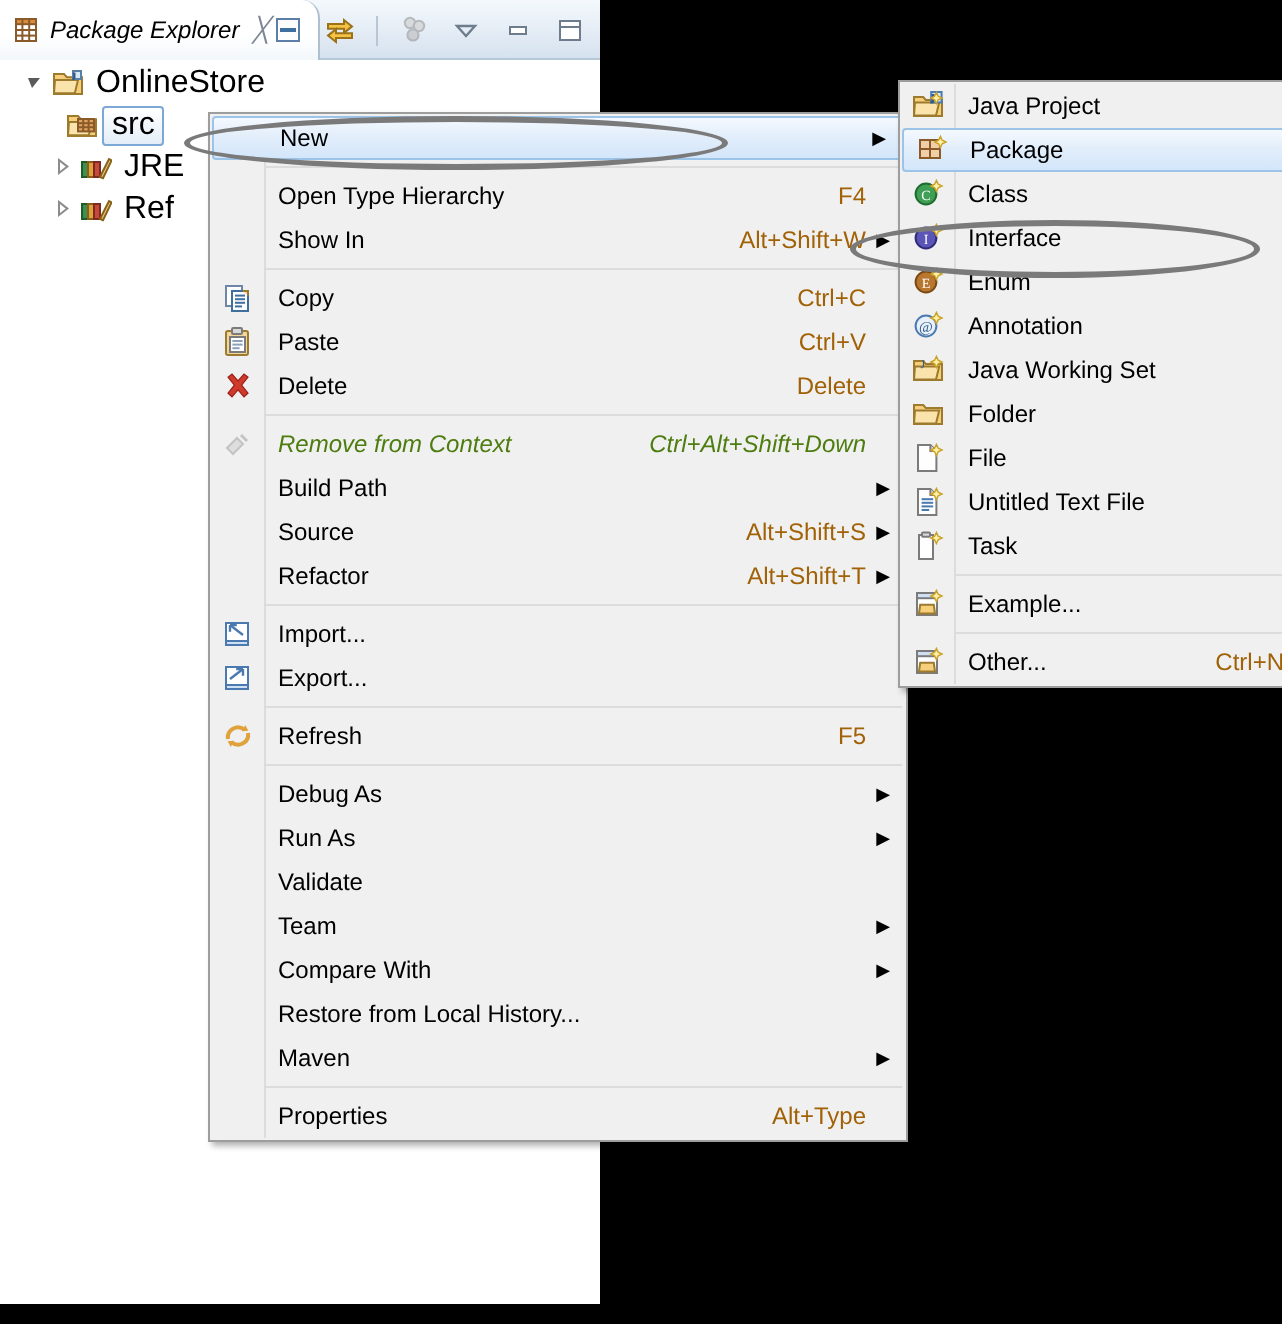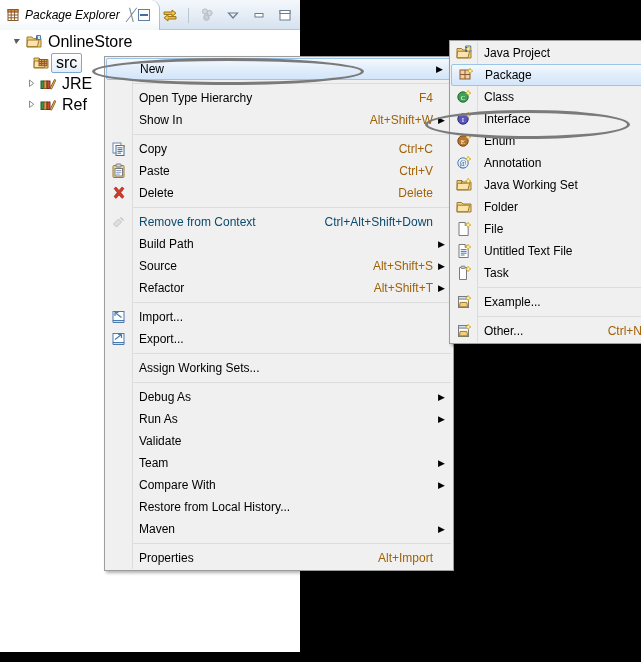--- a/index.html
+++ b/index.html
@@ -73,21 +73,21 @@
     padding-left:28px; padding-right:8px; white-space:nowrap;
   }
   .mi .mico {
     position:absolute; left:4px; top:50%; transform:translateY(-50%);
     width:20px; height:16px; display:flex; align-items:center; justify-content:center;
   }
   .mi .mlabel { flex:0 0 auto; padding-left:6px; }
   .mi .maccel { margin-left:auto; padding-left:26px; color:#a16207; }
   .mi .marrow { width:12px; text-align:right; font-size:9px; color:#000; padding-left:4px; }
   .mi.noarrow .marrow { visibility:hidden; }
-  .mi.disabled .mlabel, .mi.disabled .maccel { color:#0c4a6e; }
+  .mi.disabled .mlabel, .mi.disabled .maccel { color:#4d7c0f;font-style:italic; }
   .mi.hl {
     background: linear-gradient(to bottom,#f4f9fe 0%, #e3eefb 45%, #d3e6fa 100%);
     border:1px solid #9cc4e8; border-radius:2px;
     margin:0 1px; padding-left:27px;
   }
   .msep { height:1px; background:#dcdcdc; margin:3px 2px 3px 28px; }
 
   #menu-main { left:80px; top:56px; width:350px; }
   #menu-sub  { left:425px; top:40px; width:202px; }
 
@@ -352,22 +352,30 @@
             <path d="M4 8.5 L10.5 3.5" stroke="#4a7ab0" stroke-width="1.2"></path>
             <path d="M10.5 3.5 h-3.4 M10.5 3.5 v3.4" stroke="#4a7ab0" stroke-width="1.2"></path>
           </svg>
         </span>
         <span class="mlabel">Export...</span>
         <span class="maccel"></span>
         <span class="marrow">▶</span>
       </div>
       <div class="msep"></div>
       <div class="mi noarrow">
-        <span class="mlabel">Assign Working Sets...</span>
-        <span class="maccel"></span>
+        <span class="mico">
+          <svg width="16" height="16" viewBox="0 0 16 16">
+            <path d="M3 9.5 a5 5 0 0 1 8.2 -4.6" fill="none" stroke="#e0a23c" stroke-width="2"></path>
+            <path d="M13 6.5 a5 5 0 0 1 -8.2 4.6" fill="none" stroke="#e0a23c" stroke-width="2"></path>
+            <path d="M11.6 2.5 l1.6 2.9 -3.2 .2 z" fill="#e0a23c"></path>
+            <path d="M4.4 13.5 l-1.6 -2.9 3.2 -.2 z" fill="#e0a23c"></path>
+          </svg>
+        </span>
+        <span class="mlabel">Refresh</span>
+        <span class="maccel">F5</span>
         <span class="marrow">▶</span>
       </div>
       <div class="msep"></div>
       <div class="mi">
         <span class="mlabel">Debug As</span>
         <span class="maccel"></span>
         <span class="marrow">▶</span>
       </div>
       <div class="mi">
         <span class="mlabel">Run As</span>
@@ -395,21 +403,21 @@
         <span class="marrow">▶</span>
       </div>
       <div class="mi">
         <span class="mlabel">Maven</span>
         <span class="maccel"></span>
         <span class="marrow">▶</span>
       </div>
       <div class="msep"></div>
       <div class="mi noarrow">
         <span class="mlabel">Properties</span>
-        <span class="maccel">Alt+Import</span>
+        <span class="maccel">Alt+Type</span>
         <span class="marrow">▶</span>
       </div>
     </div>
 </div>
 
 <div class="menu" id="menu-sub">
   <div class="gutter"></div>
   <div id="menu-sub-items">
       <div class="mi">
         <span class="mico">

